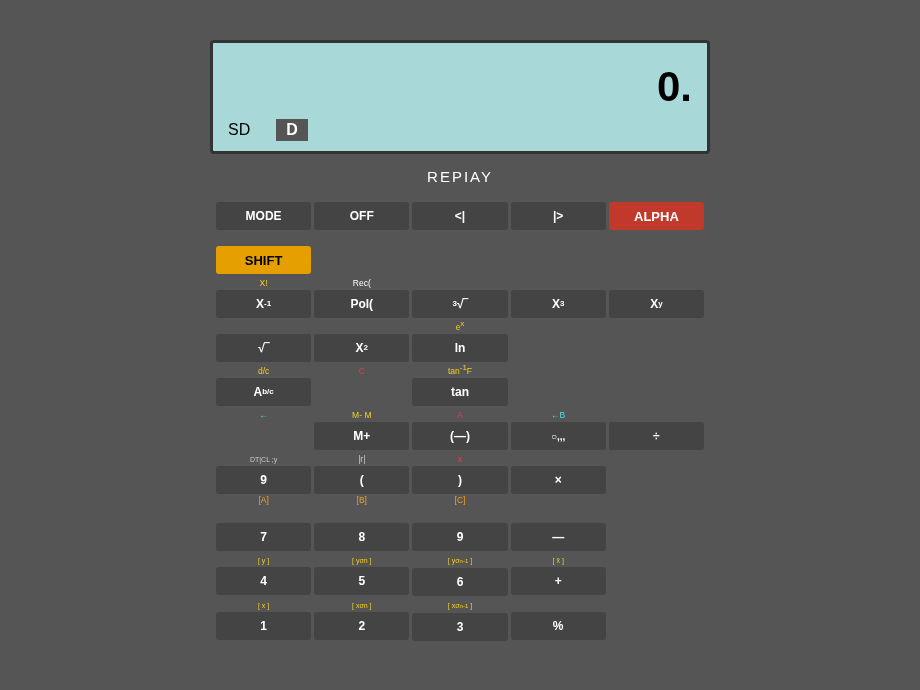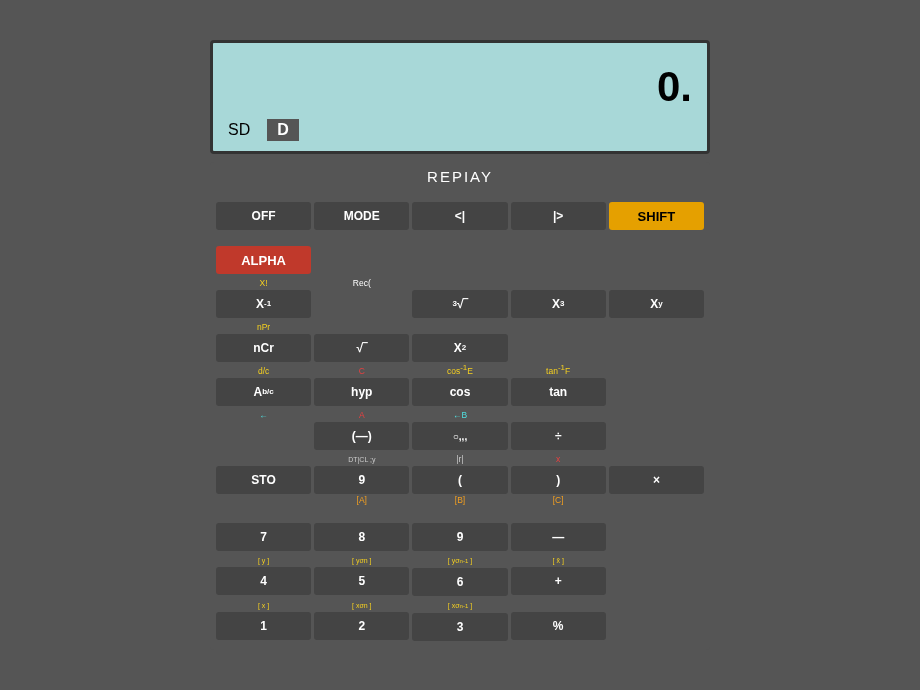--- a/index.html
+++ b/index.html
@@ -30,21 +30,21 @@
       font-size: 42px;
       font-weight: bold;
       color: #000;
       text-align: right;
       display: block;
       margin-top: 10px;
     }
     .display-bottom {
       display: flex;
       align-items: center;
-      gap: 17px;
+      gap: 26px;
       margin-top: 8px;
     }
     .display-sd {
       font-size: 16px;
       color: #000;
     }
     .display-d-box {
       background: #555;
       color: #fff;
       padding: 2px 10px;
@@ -123,123 +123,119 @@
 
   <div class="calc-body">
 
     <div class="repiay-row">
       <span>REPIAY</span>
     </div>
 
     <div class="grid-5">
       <div class="btn-wrapper">
         <div class="top-label"></div>
+        <button class="main-btn dark">MODE</button>
+      </div>
+      <div class="btn-wrapper">
+        <div class="top-label"></div>
         <button class="main-btn dark">OFF</button>
       </div>
       <div class="btn-wrapper">
         <div class="top-label"></div>
-        <button class="main-btn dark">MODE</button>
-      </div>
-      <div class="btn-wrapper">
-        <div class="top-label"></div>
         <button class="main-btn dark">&lt;|</button>
       </div>
       <div class="btn-wrapper">
         <div class="top-label"></div>
         <button class="main-btn dark">|&gt;</button>
       </div>
       <div class="btn-wrapper">
         <div class="top-label"></div>
+        <button class="main-btn alpha-btn">ALPHA</button>
+      </div>
+      <div class="btn-wrapper">
+        <div class="top-label"></div>
         <button class="main-btn shift-btn">SHIFT</button>
-      </div>
-      <div class="btn-wrapper">
-        <div class="top-label"></div>
-        <button class="main-btn alpha-btn">ALPHA</button>
       </div>
     </div>
 
     <div class="grid-5">
       <div class="btn-wrapper">
         <div class="top-label" style="color:#f5d020">X!</div>
         <button class="main-btn dark">X<span class="small-sup">-1</span></button>
       </div>
       <div class="btn-wrapper">
         <div class="top-label" style="color:#fff">Rec(</div>
+        <button class="main-btn dark">Pol(</button>
       </div>
       <div class="btn-wrapper">
         <div class="top-label"></div>
         <button class="main-btn dark"><span class="small-sup">3</span>√‾</button>
       </div>
       <div class="btn-wrapper">
         <div class="top-label"></div>
         <button class="main-btn dark">X<span class="small-sup">3</span></button>
       </div>
       <div class="btn-wrapper">
         <div class="top-label"></div>
         <button class="main-btn dark">X<span class="small-sup">y</span></button>
       </div>
     </div>
 
     <div class="grid-5">
       <div class="btn-wrapper">
-        <div class="top-label" style="color:#f5d020">nPr</div>
-        <button class="main-btn dark">nCr</button>
-      </div>
-      <div class="btn-wrapper">
         <div class="top-label"></div>
         <button class="main-btn dark">√‾</button>
       </div>
       <div class="btn-wrapper">
         <div class="top-label"></div>
         <button class="main-btn dark">X<span class="small-sup">2</span></button>
+      </div>
+      <div class="btn-wrapper">
+        <div class="top-label" style="color:#f5d020">e<span class="small-sup">x</span></div>
+        <button class="main-btn dark">ln</button>
       </div>
     </div>
 
     <div class="grid-5">
       <div class="btn-wrapper">
         <div class="top-label" style="color:#f5d020">d/c</div>
         <button class="main-btn dark">A<span class="small-sup">b/c</span></button>
       </div>
       <div class="btn-wrapper">
         <div class="top-label red">C</div>
-        <button class="main-btn dark">hyp</button>
-      </div>
-      <div class="btn-wrapper">
-        <div class="top-label" style="color:#f5d020">cos<span class="small-sup">-1</span>E</div>
-        <button class="main-btn dark">cos</button>
       </div>
       <div class="btn-wrapper">
         <div class="top-label" style="color:#f5d020">tan<span class="small-sup">-1</span>F</div>
         <button class="main-btn dark">tan</button>
       </div>
     </div>
 
     <div class="grid-5">
       <div class="btn-wrapper">
         <div class="top-label" style="color:#50e0e0">← </div>
       </div>
       <div class="btn-wrapper">
+        <div class="top-label" style="color:#f5d020">M- M</div>
+        <button class="main-btn dark">M+</button>
+      </div>
+      <div class="btn-wrapper">
         <div class="top-label red">A</div>
         <button class="main-btn dark">(—)</button>
       </div>
       <div class="btn-wrapper">
         <div class="top-label" style="color:#50e0e0">←B</div>
         <button class="main-btn dark" style="font-size:10px">○,,,</button>
       </div>
       <div class="btn-wrapper">
         <div class="top-label"></div>
         <button class="main-btn dark">÷</button>
       </div>
     </div>
 
     <div class="grid-5" style="margin-bottom:3px">
-      <div class="btn-wrapper">
-        <div class="top-label"></div>
-        <button class="main-btn dark">STO</button>
-      </div>
       <div class="btn-wrapper">
         <div class="top-label" style="color:#ccc;font-size:7px">DT|CL  ;y</div>
         <button class="main-btn dark">9</button>
         <div class="top-label" style="color:#f5a020">[A]</div>
       </div>
       <div class="btn-wrapper">
         <div class="top-label" style="color:#ccc">|r|</div>
         <button class="main-btn dark">(</button>
         <div class="top-label" style="color:#f5a020">[B]</div>
       </div>

